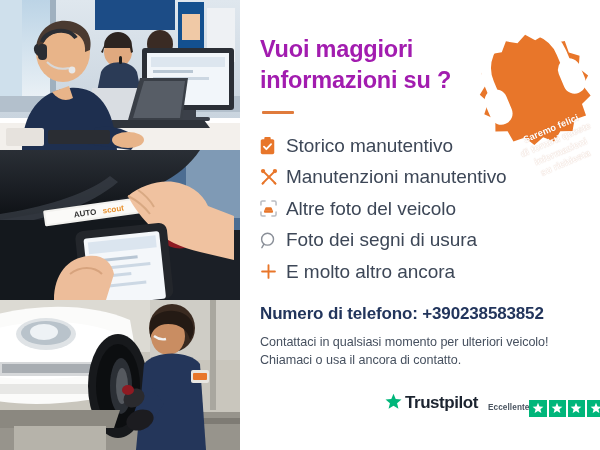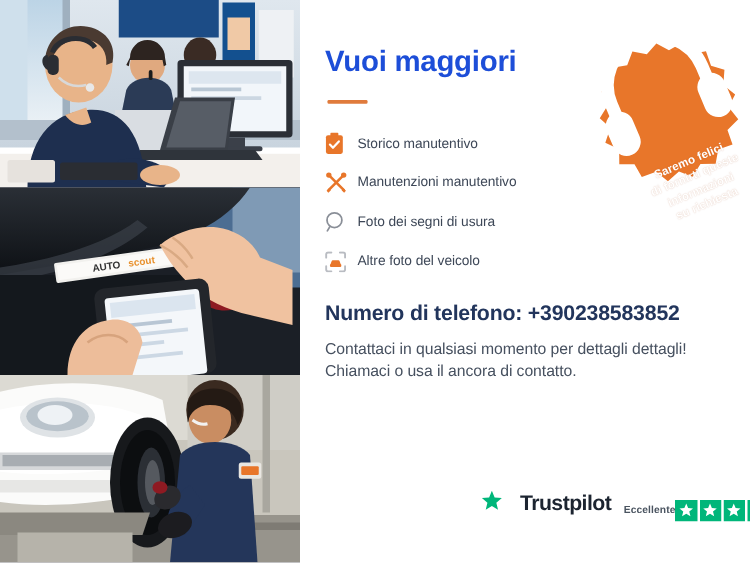--- a/index.html
+++ b/index.html
@@ -23,21 +23,21 @@
   
   .content{
     position:relative;width:360px;height:450px;flex:0 0 360px;
     background:#ffffff;box-sizing:border-box;
     padding:34px 14px 0 20px;
   }
 
   .heading{
     margin:0;width:210px;
     font-size:23.5px;line-height:31px;font-weight:bold;
-    color:#1d4ed8;letter-spacing:-0.2px;
+    color:#a21caf;letter-spacing:-0.2px;
   }
   .rule{
     width:32px;height:2.5px;background:#e07b3c;
     margin:15px 0 0 2px;border-radius:1px;
   }
 
   
   .badge{
     position:absolute;top:32px;right:6px;width:118px;height:118px;
     transform:rotate(-10deg);
@@ -58,39 +58,39 @@
   
   .features{list-style:none;margin:19px 0 0 0;padding:0;width:250px;}
   .feature{
     display:flex;align-items:center;height:26px;margin-bottom:5.5px;
   }
   .feature .ic{
     flex:0 0 26px;width:26px;height:22px;display:flex;
     align-items:center;justify-content:flex-start;line-height:0;
   }
   .feature .lbl{
-    font-size:11px;color:#3d4757;white-space:nowrap;letter-spacing:-0.05px;
+    font-size:19px;color:#3d4757;white-space:nowrap;letter-spacing:-0.05px;
   }
 
   
   .phone{
     margin:19px 0 0 0;font-size:17px;font-weight:bold;color:#22355c;
     letter-spacing:-0.15px;
   }
   .sub{
     margin:9px 0 0 0;font-size:12.6px;line-height:18px;color:#46505f;
     letter-spacing:-0.05px;
   }
 
   
   .trust{
     position:absolute;left:145px;bottom:33px;
     display:flex;align-items:flex-end;gap:10px;
   }
-  .tp-brand{display:flex;align-items:center;gap:14px;padding-bottom:3px;}
+  .tp-brand{display:flex;align-items:flex-start;gap:3px;padding-bottom:3px;}
   .tp-name{font-size:17px;font-weight:bold;color:#1c2430;letter-spacing:-0.45px;}
   .tp-right{display:flex;align-items:center;font-weight:bold;}
   .tp-rank{font-size:8.2px;color:#4a5460;margin-bottom:2px;letter-spacing:.1px;}
   .tp-stars{display:flex;gap:1.6px;}
   .tp-star{
     width:17.5px;height:17.5px;background:#00b67a;
     display:flex;align-items:center;justify-content:center;line-height:0;
     position:relative;overflow:hidden;
   }
   .tp-star.partial{background:#dcdce6;}
@@ -259,20 +259,21 @@
         <ellipse cx="134" cy="98" rx="11" ry="9" fill="#2a2a2e" transform="rotate(-30 134 98)"></ellipse>
         <ellipse cx="128" cy="90" rx="6" ry="5" fill="#8e1a22"></ellipse>
       </svg>
     </div>
   </div>
 
   <div class="content">
 
     <h1 class="heading">
       <span>Vuoi maggiori</span><br>
+      <span>informazioni su ?</span>
     </h1>
     <div class="rule"></div>
 
     <div class="badge">
       <svg viewBox="0 0 118 118" aria-hidden="true">
         <path d="M59 2 L68 9 L79 5 L85 15 L97 15 L99 27 L109 32 L106 44 L114 53 L107 62 L113 73 L103 80 L105 92 L93 94 L89 105 L77 103 L69 112 L59 106 L49 112 L41 103 L29 105 L25 94 L13 92 L15 80 L5 73 L11 62 L4 53 L12 44 L9 32 L19 27 L21 15 L33 15 L39 5 L50 9 Z" fill="#e8762a"></path>
       </svg>
       <div class="badge-inner">
         <span class="badge-headset">
           <svg width="20" height="18" viewBox="0 0 24 22" aria-hidden="true">
@@ -315,48 +316,59 @@
             <path d="M16.4 15.2l2.2 2.2-1.6 1.6-2.2-2.2z" fill="#e8762a"></path>
             <path d="M3.6 15.2l-2.2 2.2 1.6 1.6 2.2-2.2z" fill="#e8762a"></path>
           </svg>
         </span>
         <span class="lbl">Manutenzioni manutentivo</span>
       </li>
 
       <li class="feature">
         <span class="ic">
           <svg width="17" height="17" viewBox="0 0 18 18" aria-hidden="true">
-            <circle cx="8" cy="7.6" r="6.3" fill="none" stroke="#8a8f98" stroke-width="1.5"></circle>
-            <line x1="4" y1="13.2" x2="2" y2="16.6" stroke="#8a8f98" stroke-width="1.5" stroke-linecap="round"></line>
-          </svg>
-        </span>
-        <span class="lbl">Foto dei segni di usura</span>
-      </li>
-
-      <li class="feature">
-        <span class="ic">
-          <svg width="17" height="17" viewBox="0 0 18 18" aria-hidden="true">
             <g fill="none" stroke="#b9bcc2" stroke-width="1.6" stroke-linecap="round">
               <path d="M1 5.4V2.6A1.6 1.6 0 012.6 1H5.4"></path>
               <path d="M12.6 1h2.8A1.6 1.6 0 0117 2.6v2.8"></path>
               <path d="M17 12.6v2.8a1.6 1.6 0 01-1.6 1.6h-2.8"></path>
               <path d="M5.4 17H2.6A1.6 1.6 0 011 15.4v-2.8"></path>
             </g>
             <path d="M4.6 11.2l1-2.8a1.1 1.1 0 011-0.8h4.8a1.1 1.1 0 011 .8l1 2.8z" fill="#e8762a"></path>
             <rect x="4.2" y="10.8" width="9.6" height="2.6" rx="0.9" fill="#e8762a"></rect>
           </svg>
         </span>
         <span class="lbl">Altre foto del veicolo</span>
       </li>
 
+      <li class="feature">
+        <span class="ic">
+          <svg width="17" height="17" viewBox="0 0 18 18" aria-hidden="true">
+            <circle cx="8" cy="7.6" r="6.3" fill="none" stroke="#8a8f98" stroke-width="1.5"></circle>
+            <line x1="4" y1="13.2" x2="2" y2="16.6" stroke="#8a8f98" stroke-width="1.5" stroke-linecap="round"></line>
+          </svg>
+        </span>
+        <span class="lbl">Foto dei segni di usura</span>
+      </li>
+
+      <li class="feature">
+        <span class="ic">
+          <svg width="17" height="17" viewBox="0 0 18 18" aria-hidden="true">
+            <g stroke="#e8762a" stroke-width="2" stroke-linecap="round">
+              <line x1="9" y1="2.2" x2="9" y2="15.8"></line>
+              <line x1="2.2" y1="9" x2="15.8" y2="9"></line>
+            </g>
+          </svg>
+        </span>
+        <span class="lbl">E molto altro ancora</span>
+      </li>
     </ul>
 
     <div class="phone">Numero di telefono: +390238583852</div>
     <p class="sub">
-      <span>Contattaci in qualsiasi momento per dettagli dettagli!</span><br>
+      <span>Contattaci in qualsiasi momento per ulteriori veicolo!</span><br>
       <span>Chiamaci o usa il ancora di contatto.</span>
     </p>
 
     <div class="trust">
       <div class="tp-brand">
         <span>
           <svg width="17" height="17" viewBox="0 0 20 20" aria-hidden="true">
             <path d="M10 0.8l2.6 6.3 6.8.5-5.2 4.4 1.6 6.6L10 15l-5.8 3.6 1.6-6.6L.6 7.6l6.8-.5z" fill="#00b67a"></path>
           </svg>
         </span>

